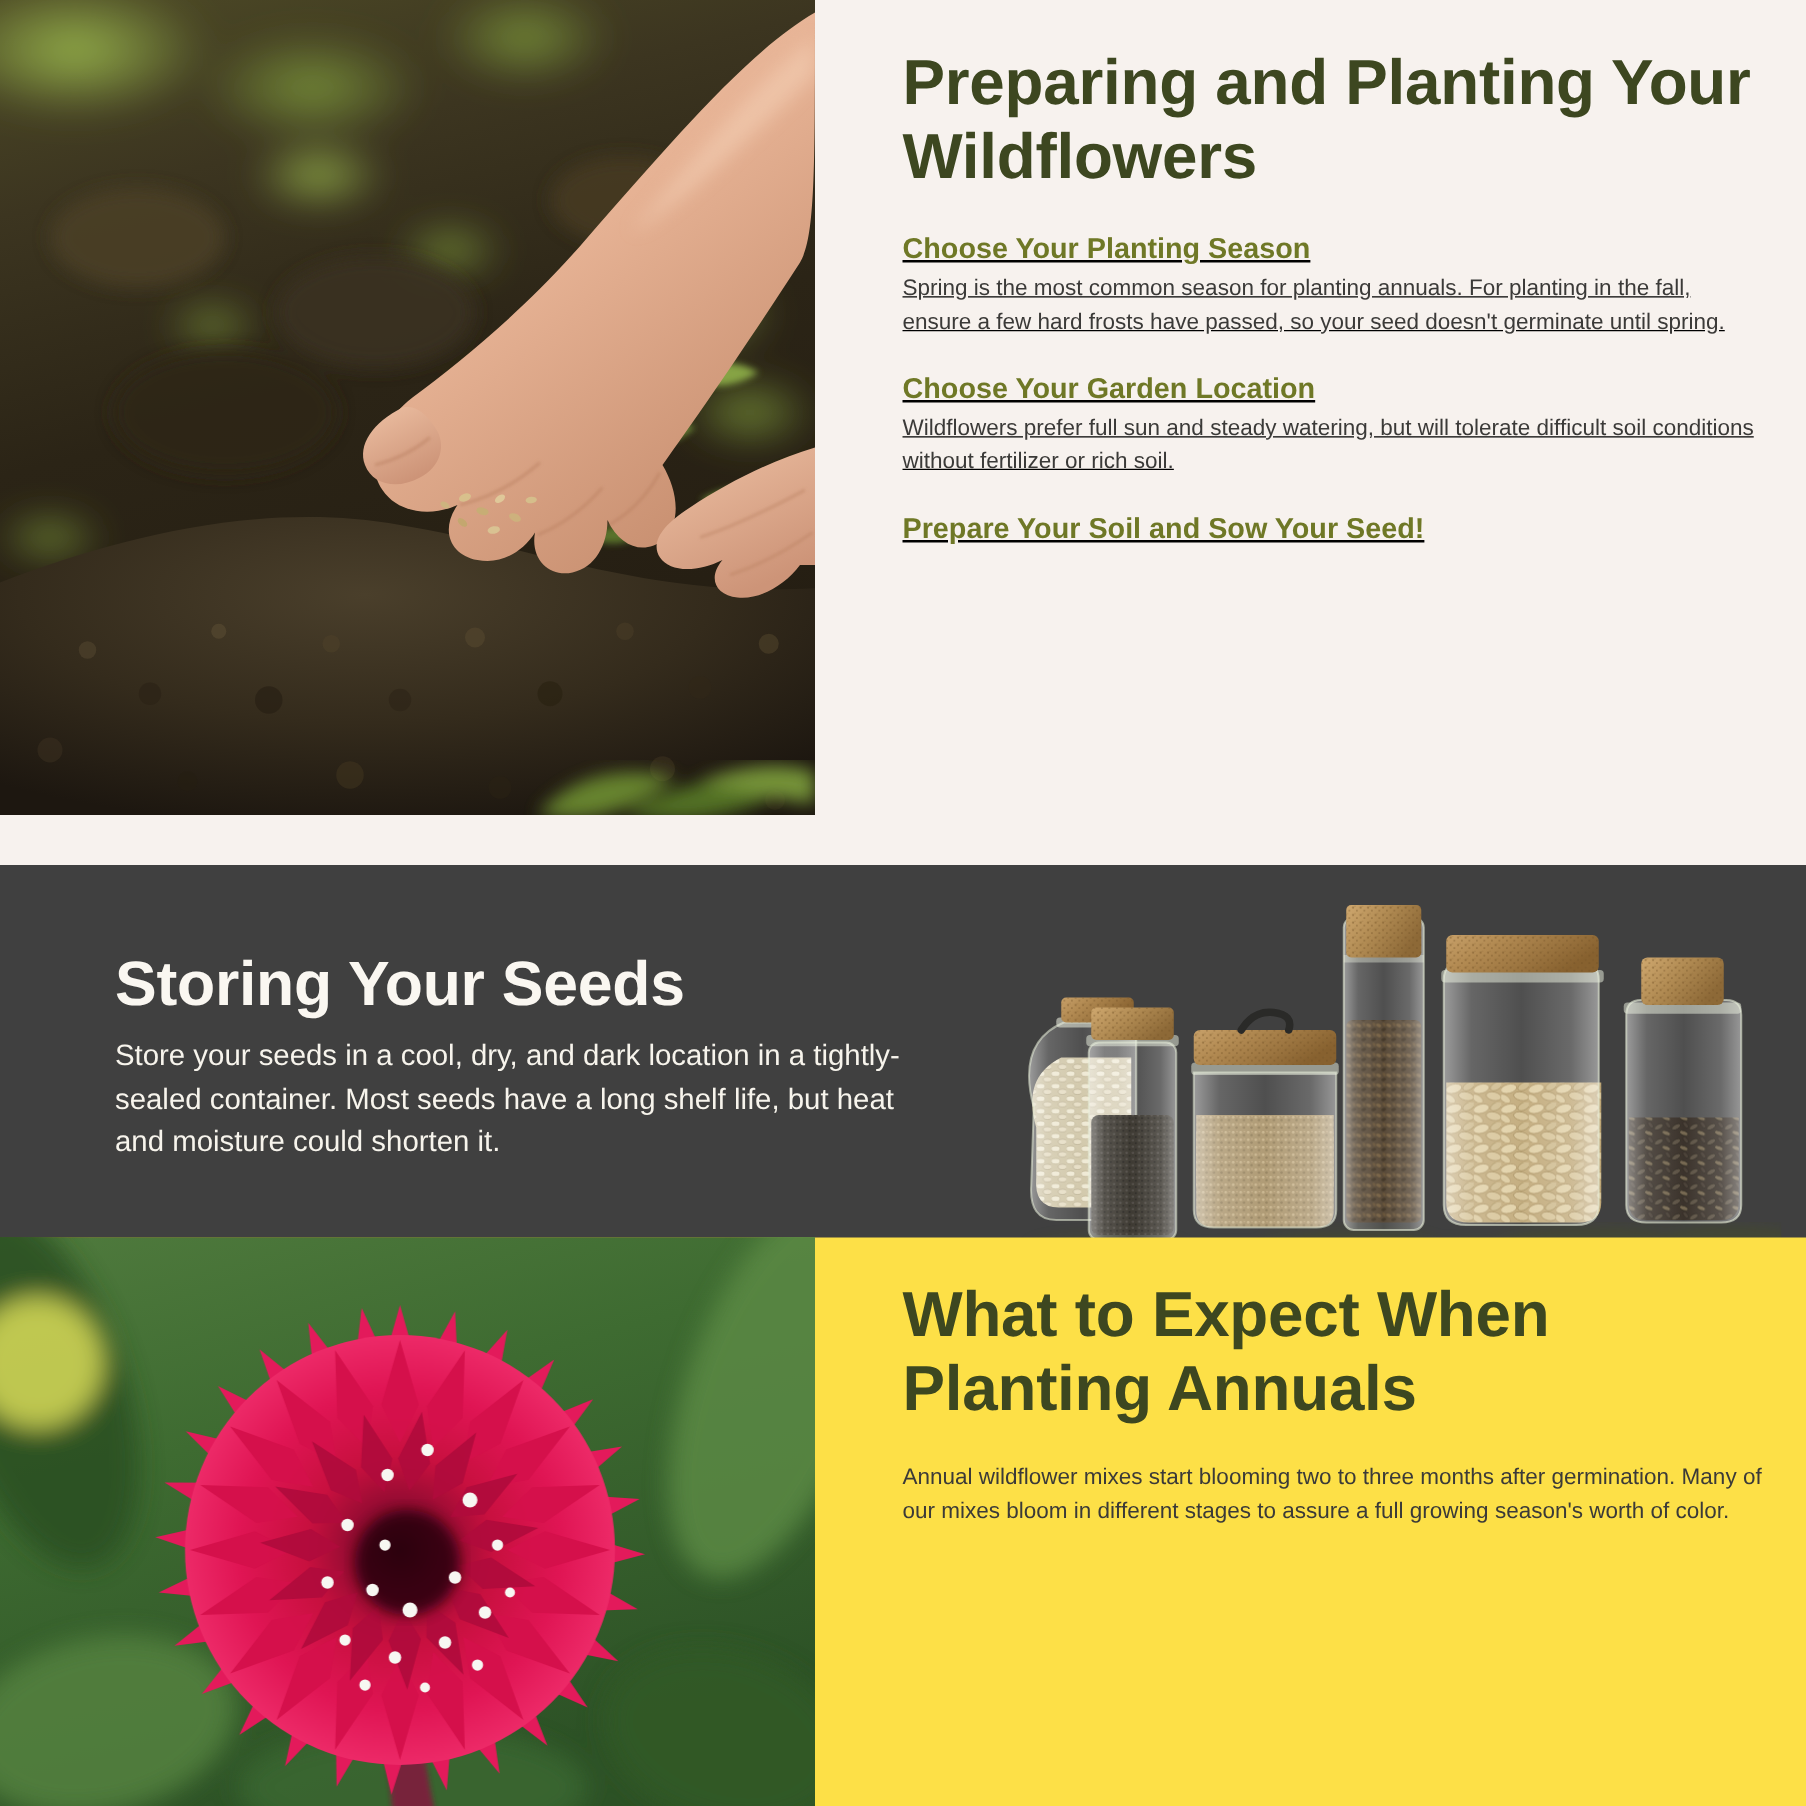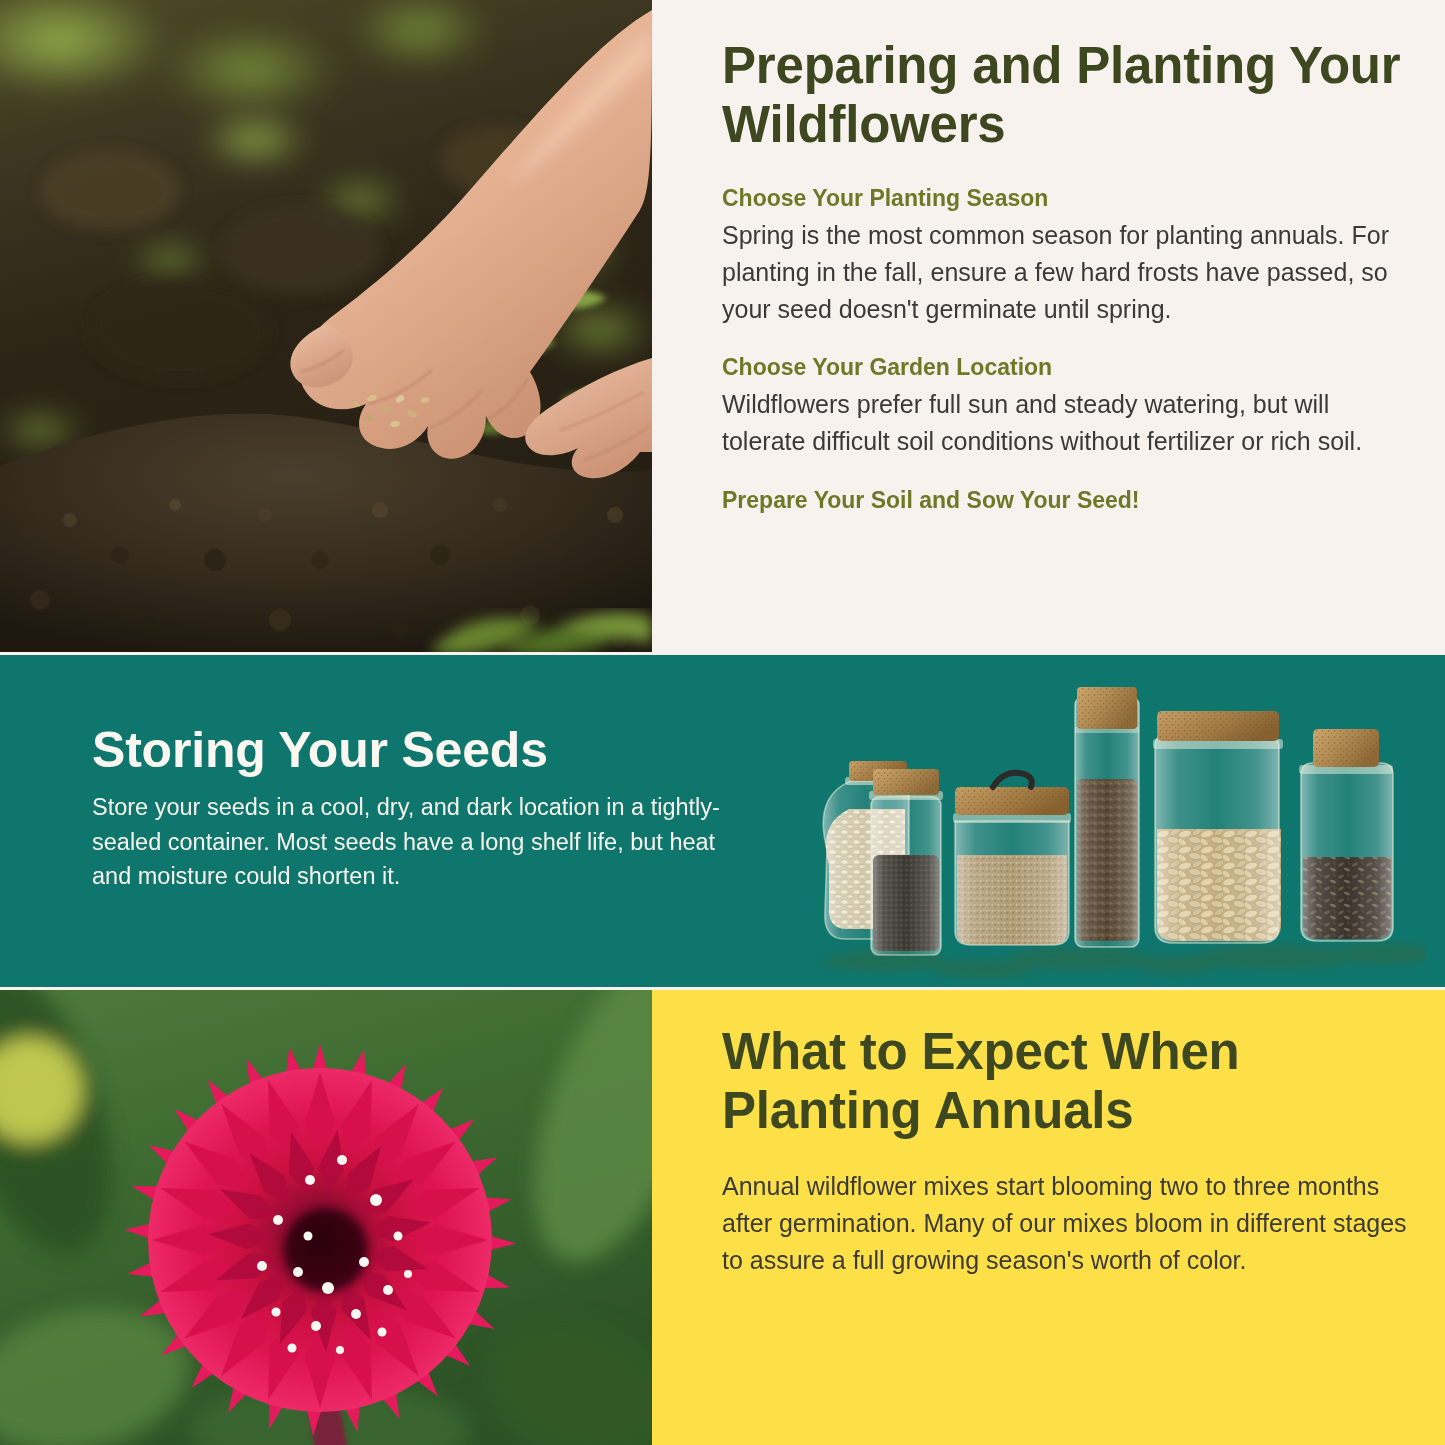--- a/index.html
+++ b/index.html
@@ -51,44 +51,44 @@
 
   h1.big {
     font-size: 51px;
     line-height: 1.16;
     font-weight: bold;
     color: #3d4720;
     letter-spacing: -0.2px;
     font-family: "Liberation Sans", sans-serif;
   }
 
-  .block { margin-top: 26px; }
+  .block { margin-top: 26px; text-decoration: underline; }
   .block.first { margin-top: 30px; }
 
   h2.sub {
     font-size: 23px;
     font-weight: bold;
     color: #6f7826;
     line-height: 1.25;
     margin-bottom: 4px;
   }
 
   p.body {
-    font-size: 25px;
+    font-size: 18px;
     line-height: 1.47;
     color: #3b3a38;
     font-weight: normal;
   }
 
   
   .sec2 {
     position: absolute;
-    left: 0; top: 655px;
+    left: 0; top: 692px;
     width: 1445px; height: 332px;
-    background: #0f766e;
+    background: #404040;
     overflow: hidden;
   }
 
   .sec2-text {
     position: absolute;
     left: 92px; top: 68px;
     width: 640px;
   }
 
   h1.band {

